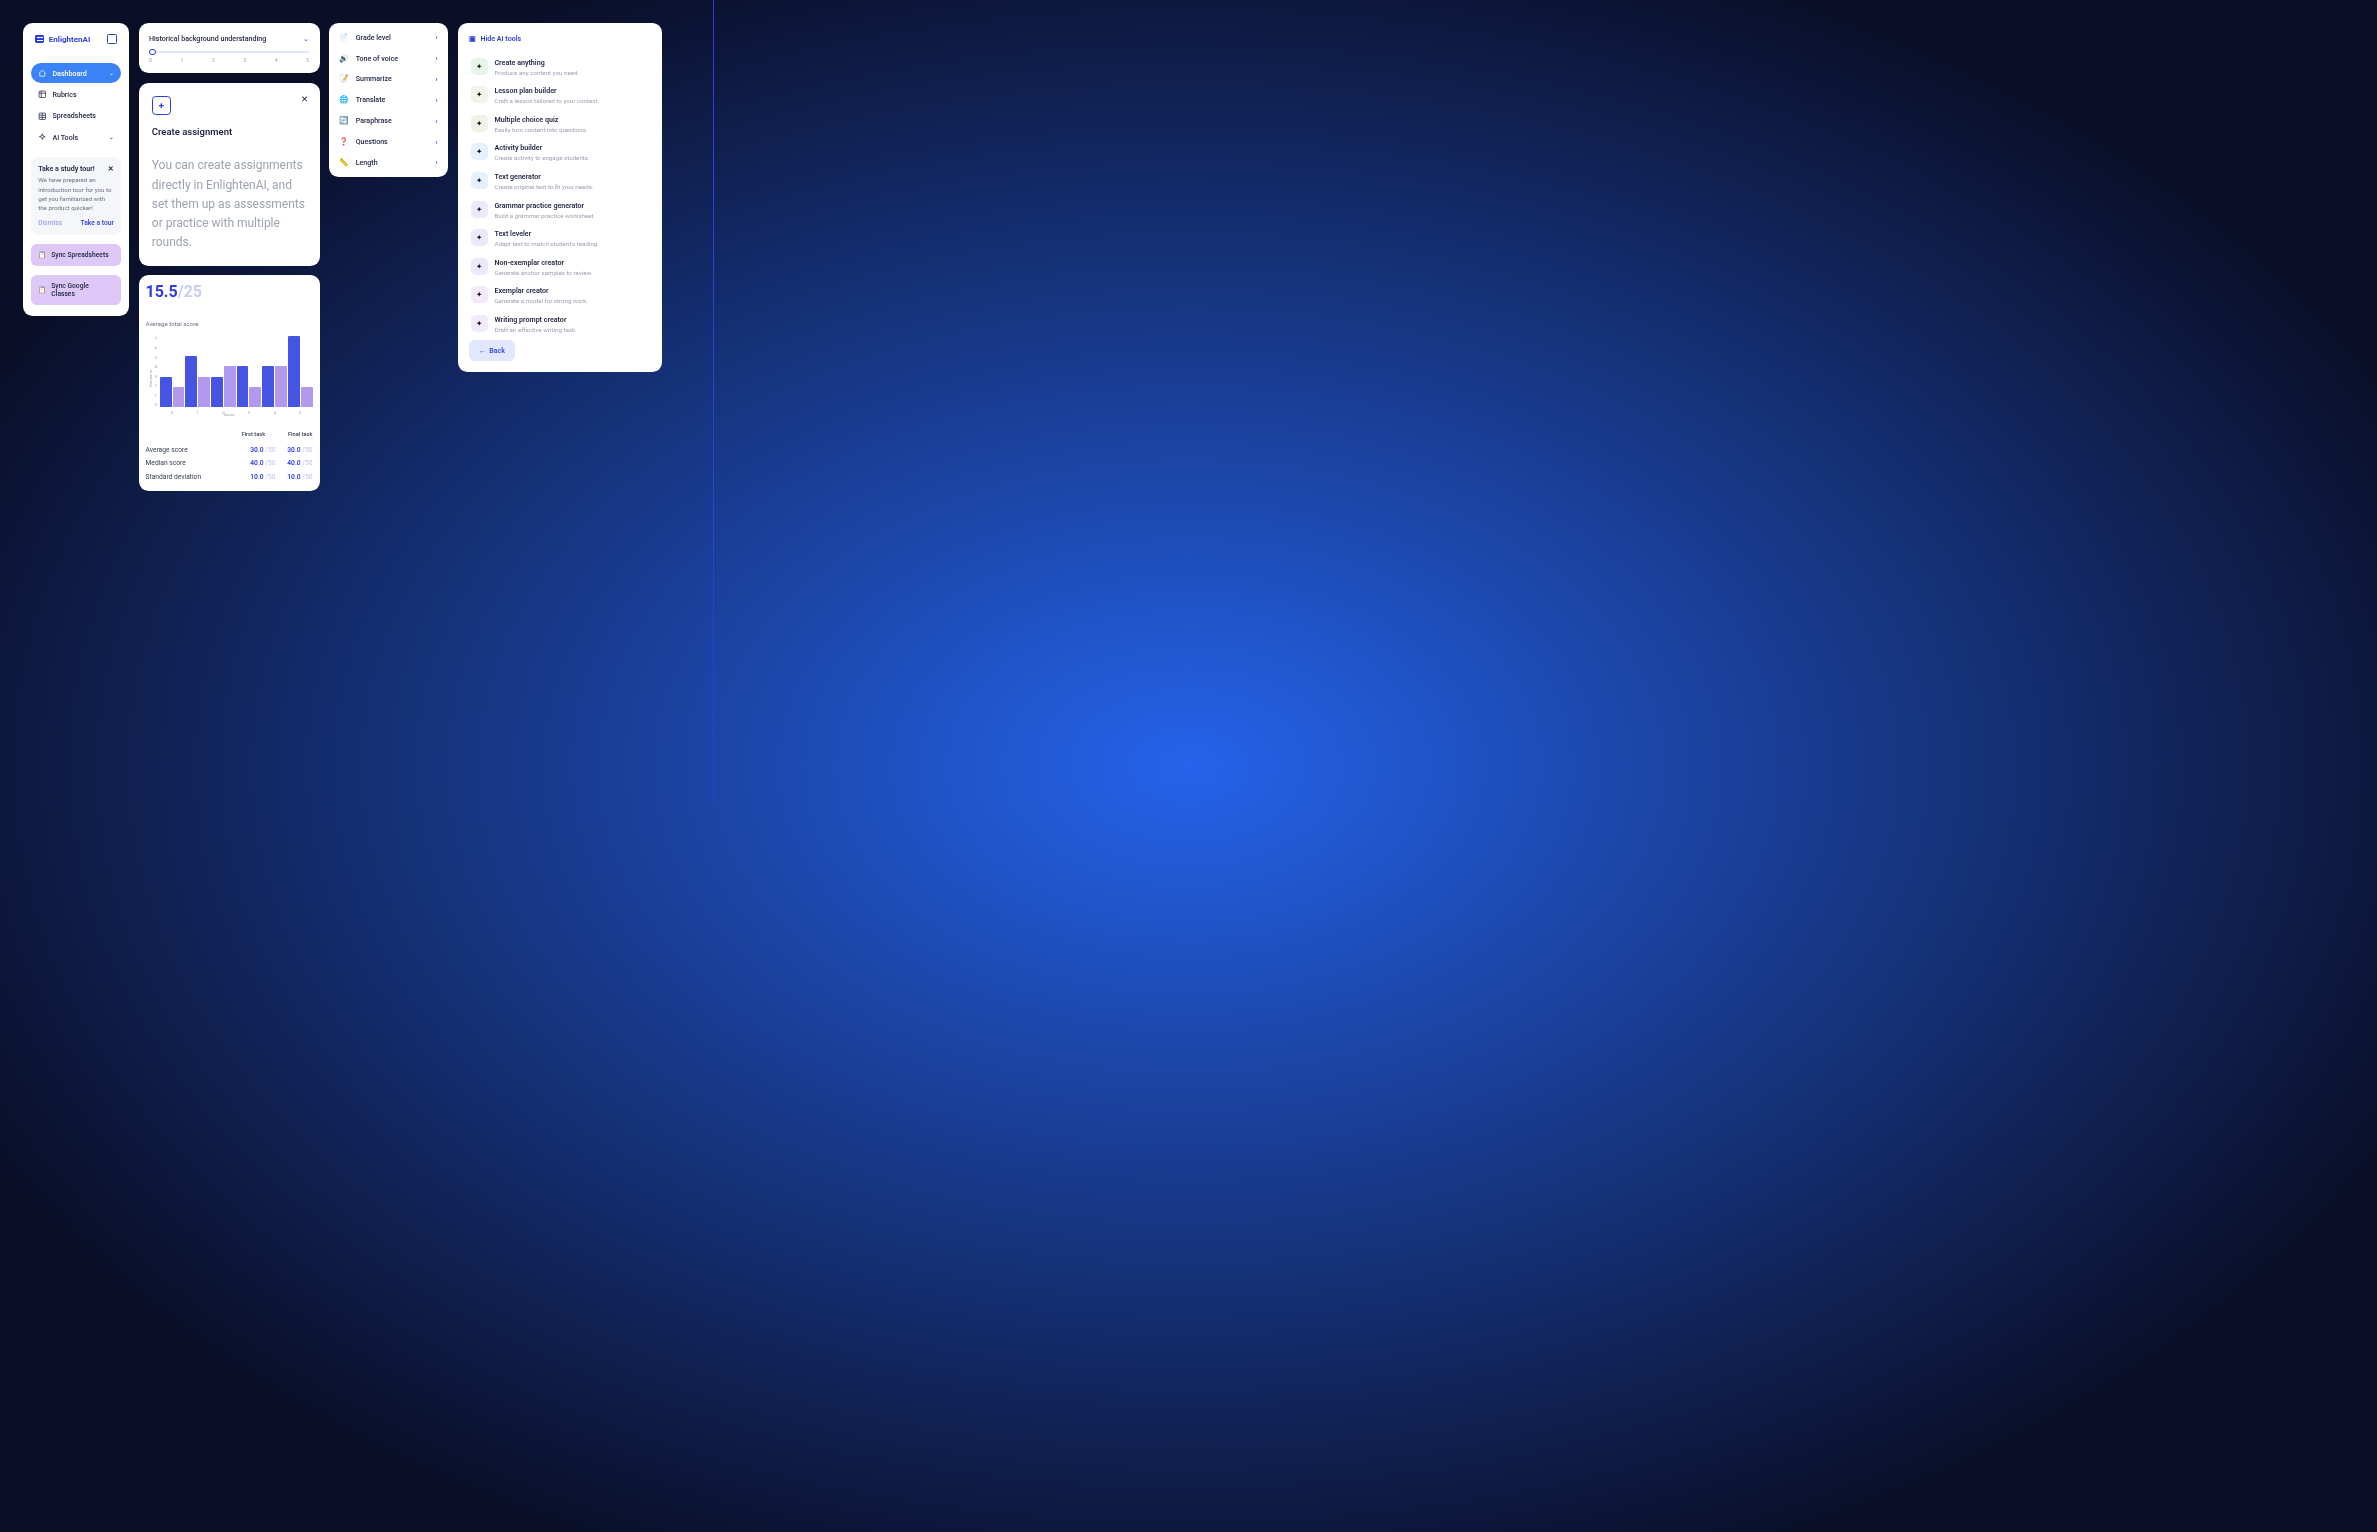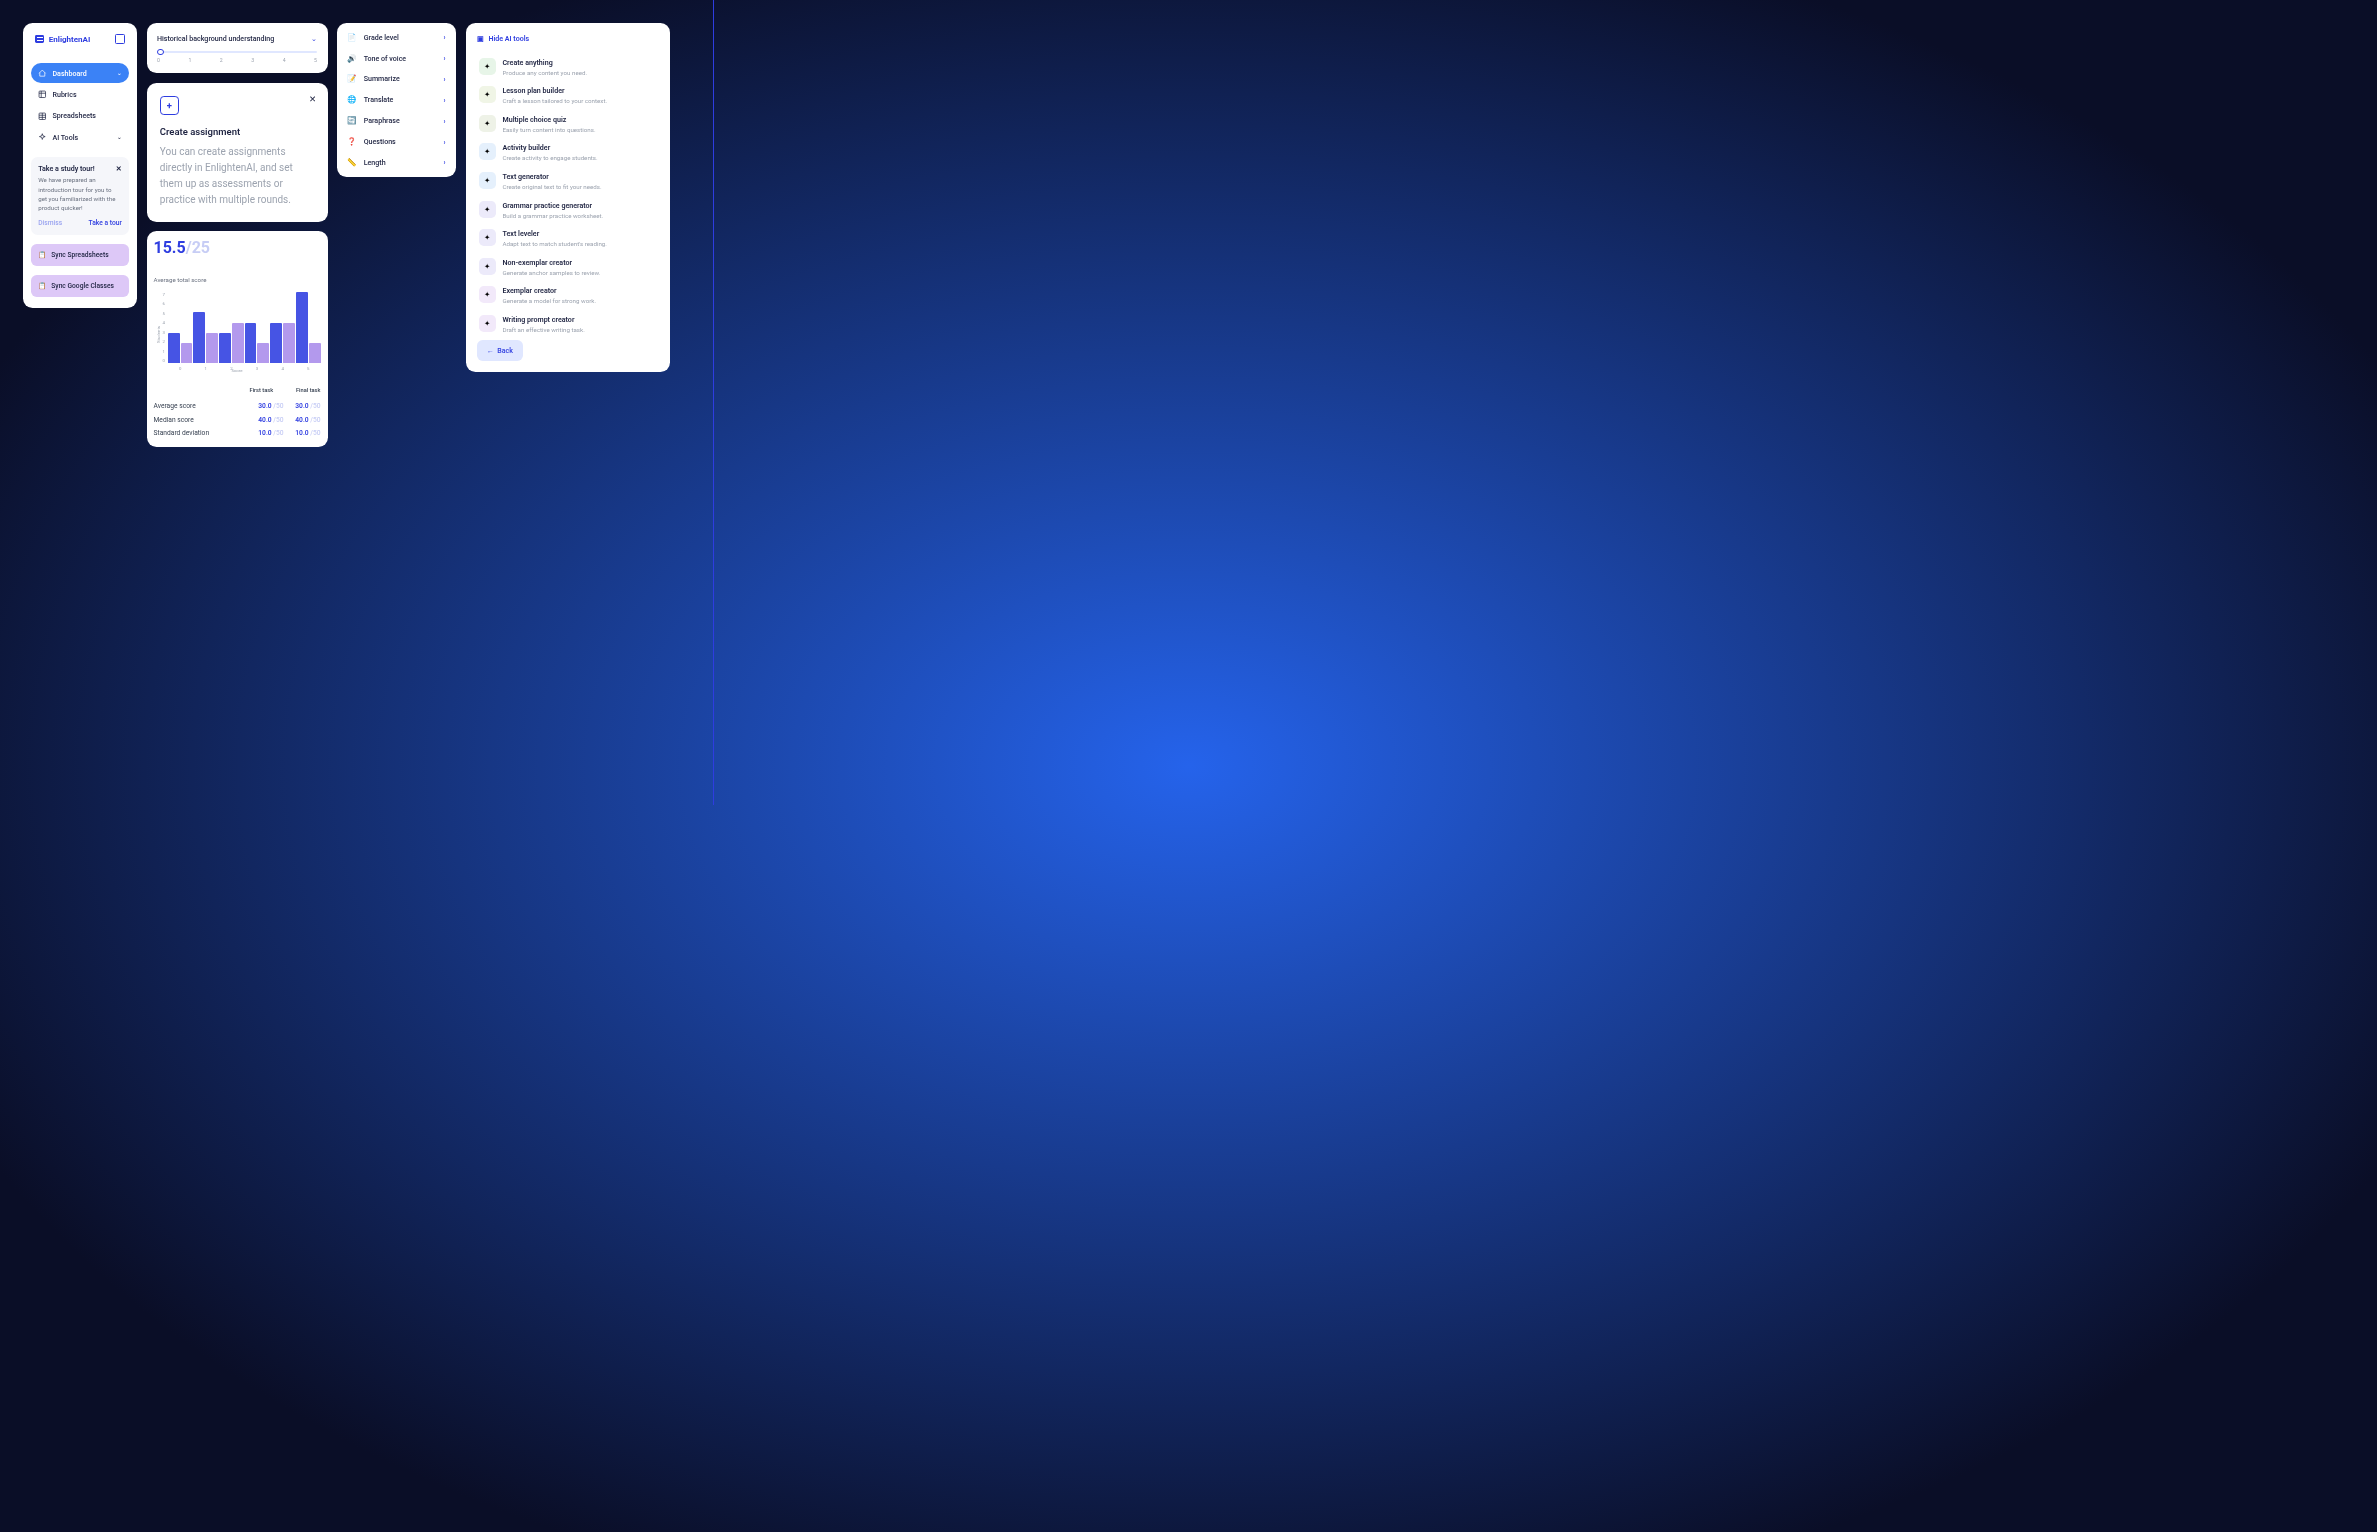--- a/index.html
+++ b/index.html
@@ -1,18 +1,18 @@
 <!DOCTYPE html>
 <html style="font-size:7.6px"><head>
 <meta charset="utf-8">
 <style>
 *{box-sizing:border-box;margin:0;padding:0;font-family:-apple-system,BlinkMacSystemFont,'Segoe UI',Roboto,sans-serif}
 body{background:radial-gradient(ellipse at center,#2563eb 0%,#0a0e27 80%);min-height:100vh;padding:23px;display:flex;gap:9.5px;align-items:flex-start}
 .card{background:#fff;border-radius:9.5px;padding:9.5px}
-.sidebar{width:114px;display:flex;flex-direction:column;gap:9.5px;padding:11.4px 7.6px}
+.sidebar{width:106px;display:flex;flex-direction:column;gap:9.5px;padding:11.4px 7.6px}
 .logo{display:flex;align-items:center;gap:4.8px;color:#2e3de0;font-weight:700;font-size:8px;padding:0 4.8px}
 .logo-icon{width:8.6px;height:8.6px;background:#2e3de0;border-radius:1.4px;position:relative}
 .logo-icon::before,.logo-icon::after{content:'';position:absolute;background:#fff;height:1px;left:1.4px;right:1.4px}
 .logo-icon::before{top:2.4px}.logo-icon::after{bottom:2.4px}
 .collapse-icon{margin-left:auto;width:9.5px;height:9.5px;border:0.7px solid #2e3de0;border-radius:1.4px;display:flex;align-items:center;justify-content:center}
 .collapse-icon::after{content:'';width:0.7px;height:100%;background:#2e3de0;position:absolute;left:30%}
 .nav{display:flex;flex-direction:column;gap:1px;margin-top:9.5px}
 .nav-item{display:flex;align-items:center;gap:5.7px;padding:5.7px 7.6px;border-radius:14.3px;font-size:7.1px;font-weight:500;color:#1e2341;cursor:pointer}
 .nav-item.active{background:#3b82f6;color:#fff}
 .nav-icon{width:8.6px;height:8.6px;flex-shrink:0}
@@ -27,21 +27,21 @@
 .col{display:flex;flex-direction:column;gap:9.5px}
 .col2{width:181px}
 .slider-card{padding:10.5px}
 .slider-head{display:flex;justify-content:space-between;align-items:center;color:#1e2341;font-weight:500;font-size:7.1px}
 .slider-track{position:relative;height:1.9px;background:#e0e7ff;border-radius:1px;margin-top:8.6px}
 .slider-thumb{position:absolute;left:0;top:-2.4px;width:6.7px;height:6.7px;background:#fff;border:1.4px solid #2e3de0;border-radius:50%}
 .slider-labels{display:flex;justify-content:space-between;margin-top:3.8px;font-size:5.2px;color:#9ca3af}
 .create-card{padding:13.3px;position:relative}
 .create-icon{width:19px;height:19px;border:0.7px solid #2e3de0;border-radius:3.8px;display:flex;align-items:center;justify-content:center;color:#2e3de0;font-size:9.5px;font-weight:700}
 .create-card h3{font-size:9.5px;font-weight:600;color:#1e2341;margin-top:11.4px}
-.create-card p{font-size:10px;color:#9ca3af;line-height:1.6;margin-top:7px}
+.create-card p{font-size:12px;color:#9ca3af;line-height:1.6;margin-top:19px}
 .close-x{position:absolute;top:11.4px;right:11.4px;font-size:8.6px;color:#1e2341;cursor:pointer}
 .row2{display:flex;gap:9.5px}
 .promo-card{width:109px;height:200px;background:linear-gradient(180deg,#aeb5ef 0%,#3d4be5 100%);border-radius:9.5px;padding:11.4px;display:flex;flex-direction:column;justify-content:flex-end;color:#fff}
 .promo-card h3{font-size:8.6px;font-weight:600;line-height:1.4}
 .promo-card p{font-size:6.2px;line-height:1.5;margin-top:4.8px;opacity:0.95}
 .read-more{background:#dbe1fa;color:#2e3de0;border-radius:14.3px;padding:5.7px 11.4px;font-size:6.7px;font-weight:500;margin-top:8.6px;display:inline-flex;align-items:center;gap:3.8px;cursor:pointer;justify-content:center}
 .stats-card{flex:1;padding:7px}
 .score-big{font-size:16px;font-weight:700;color:#2e3de0}
 .score-big .max{color:#c7cdf5}
 .score-label{font-size:6.2px;color:#6b7280;margin-top:19px}

